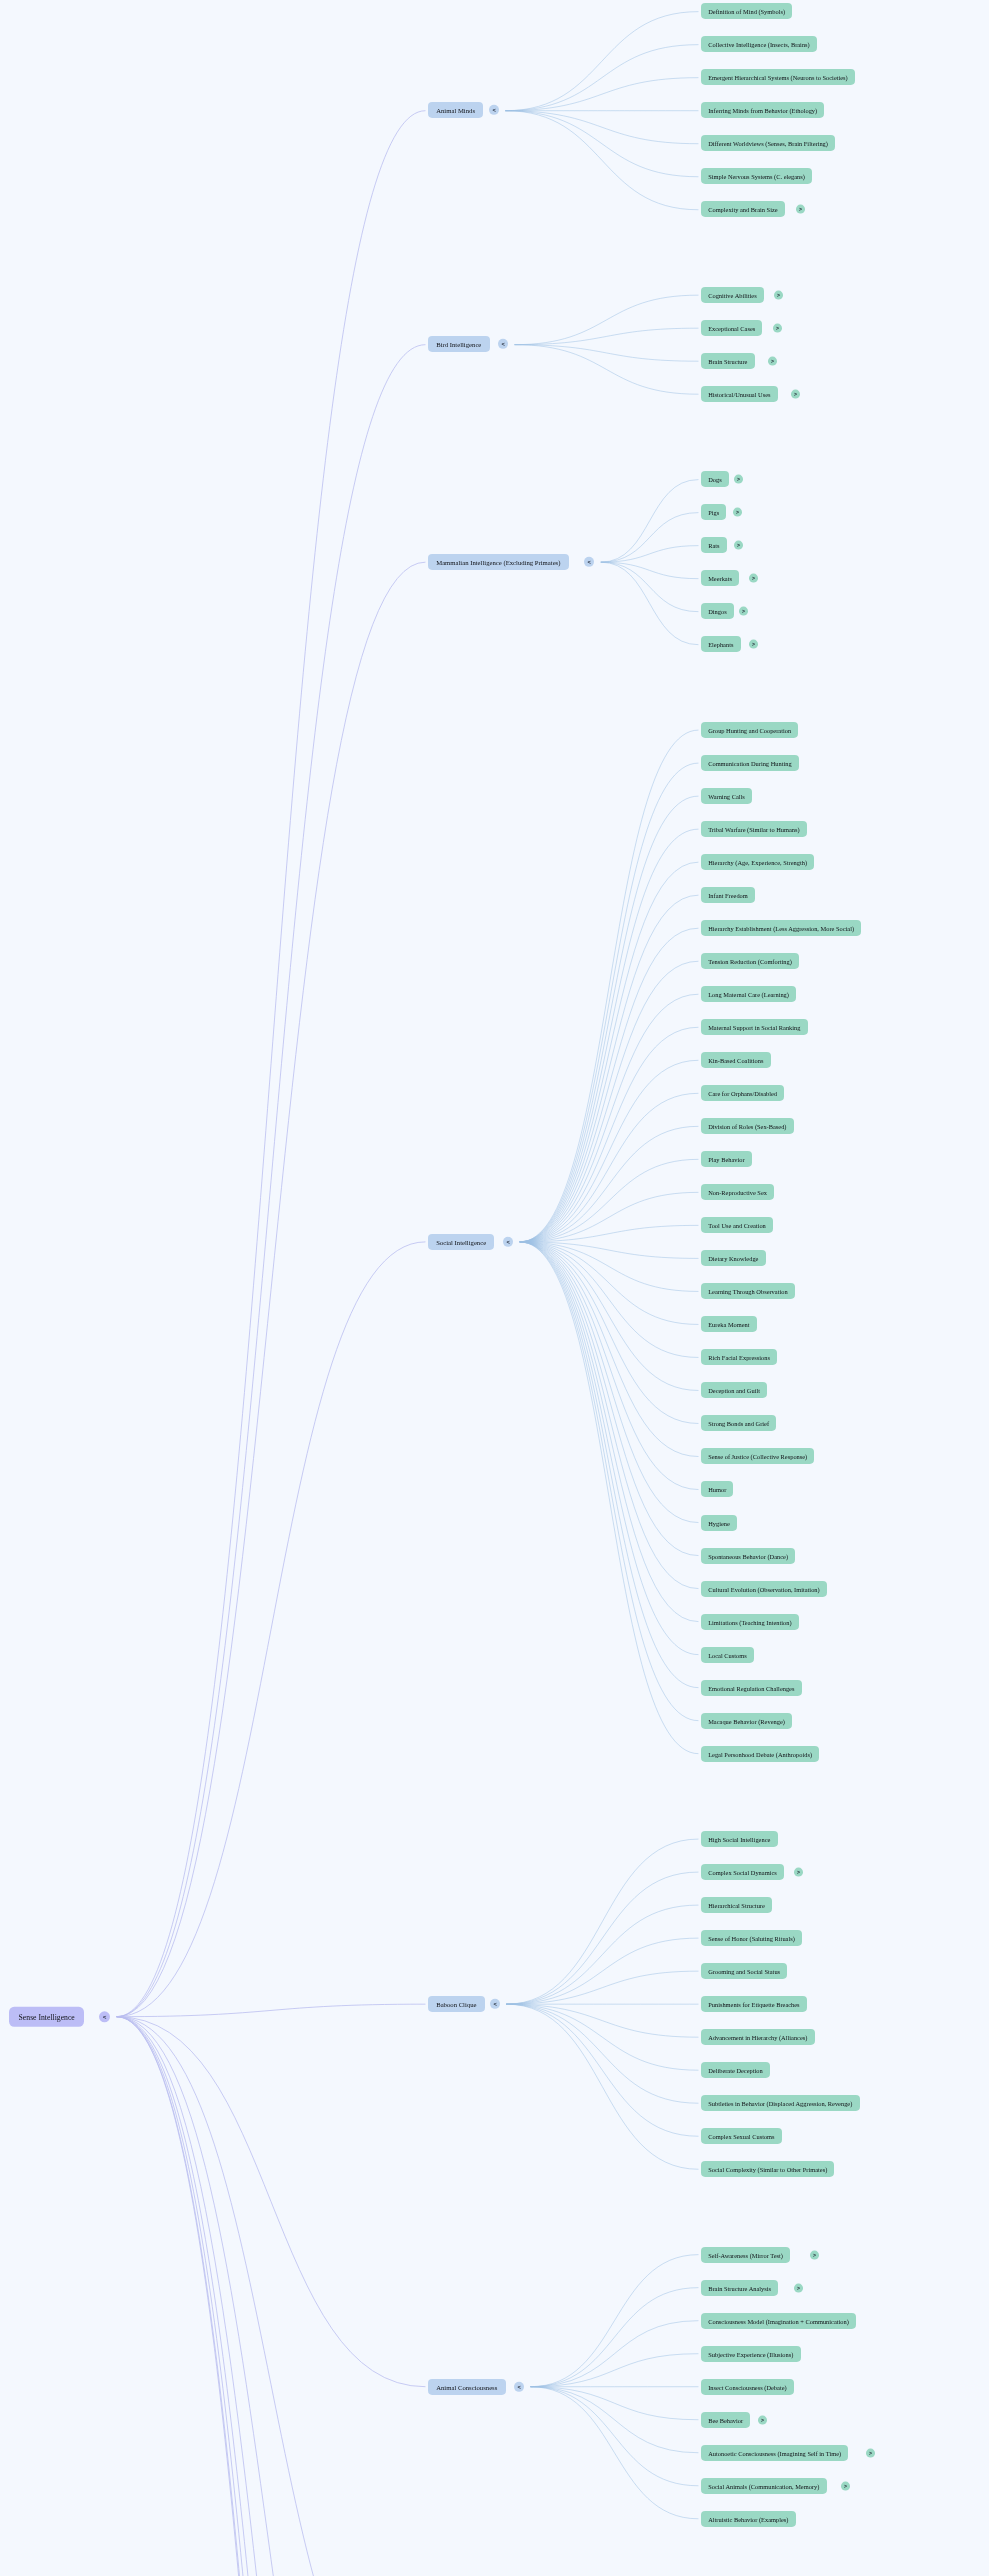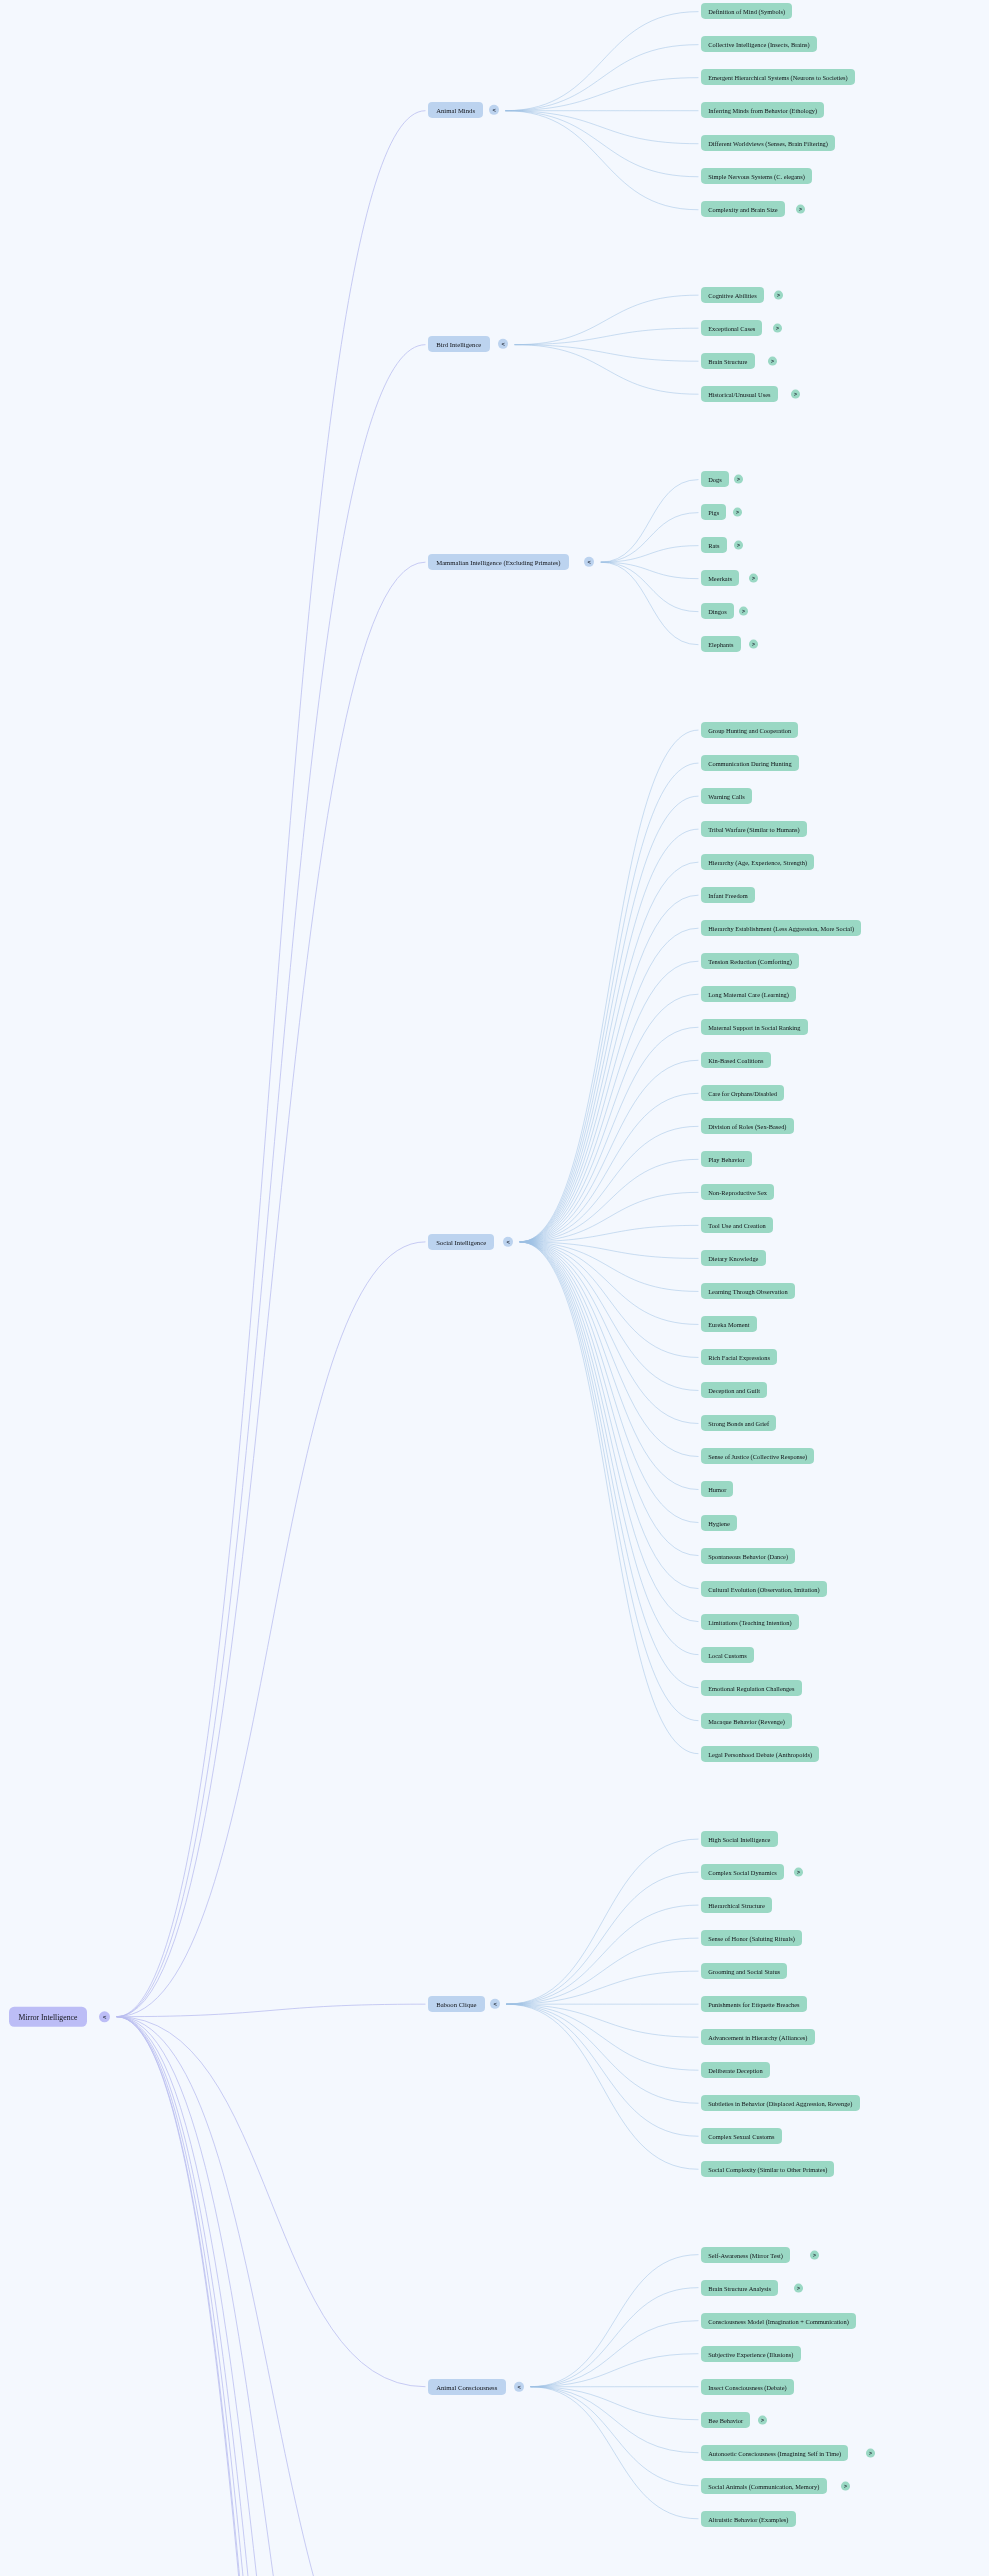--- a/index.html
+++ b/index.html
@@ -162,21 +162,21 @@
       <path d="M1021.73,7026.71496016524 C1195.5504,7026.71496016524 1182.1796,7026.71496016524 1356,7026.71496016524" fill="none" stroke="#9dc0e4" stroke-width="1"></path>
       <path d="M1021.73,7026.71496016524 C1195.5504,7026.71496016524 1182.1796,7090.81616996164 1356,7090.81616996164" fill="none" stroke="#9dc0e4" stroke-width="1"></path>
       <path d="M226.39999999999998,3914.4907052227795 C538.192,3914.4907052227795 514.208,7320.6963706108 826,7320.6963706108" fill="none" stroke="#b9bcf0" stroke-width="1.5"></path>
       <path d="M1028.23,7320.6963706108 C1198.6704,7320.6963706108 1185.5596,7256.5951608144 1356,7256.5951608144" fill="none" stroke="#9dc0e4" stroke-width="1"></path>
       <path d="M1028.23,7320.6963706108 C1198.6704,7320.6963706108 1185.5596,7320.6963706108 1356,7320.6963706108" fill="none" stroke="#9dc0e4" stroke-width="1"></path>
       <path d="M1028.23,7320.6963706108 C1198.6704,7320.6963706108 1185.5596,7384.797580407199 1356,7384.797580407199" fill="none" stroke="#9dc0e4" stroke-width="1"></path>
       <path d="M226.39999999999998,3914.4907052227795 C538.192,3914.4907052227795 514.208,7550.576571259959 826,7550.576571259959" fill="none" stroke="#b9bcf0" stroke-width="1.5"></path>
       <path d="M226.39999999999998,3914.4907052227795 C538.192,3914.4907052227795 514.208,7614.677781056359 826,7614.677781056359" fill="none" stroke="#b9bcf0" stroke-width="1.5"></path>
     </svg>
 <div class="node n-root" style="left: 9.3px; top: 2017px;">
-      <span>Mirror Intelligence</span>
+      <span>Sense Intelligence</span>
     </div>
     <div class="toggle tg-root" style="left: 99px; top: 2017px;">&lt;</div>
     <div class="node n-l1" style="left: 428px; top: 110px;">
       <span>Animal Minds</span>
     </div>
     <div class="toggle tg-l1" style="left: 489px; top: 110px;">&lt;</div>
     <div class="node n-l2" style="left: 701px; top: 11.3px;">
       <span>Definition of Mind (Symbols)</span>
     </div>
     <div class="node n-l2" style="left: 701px; top: 44px;">

